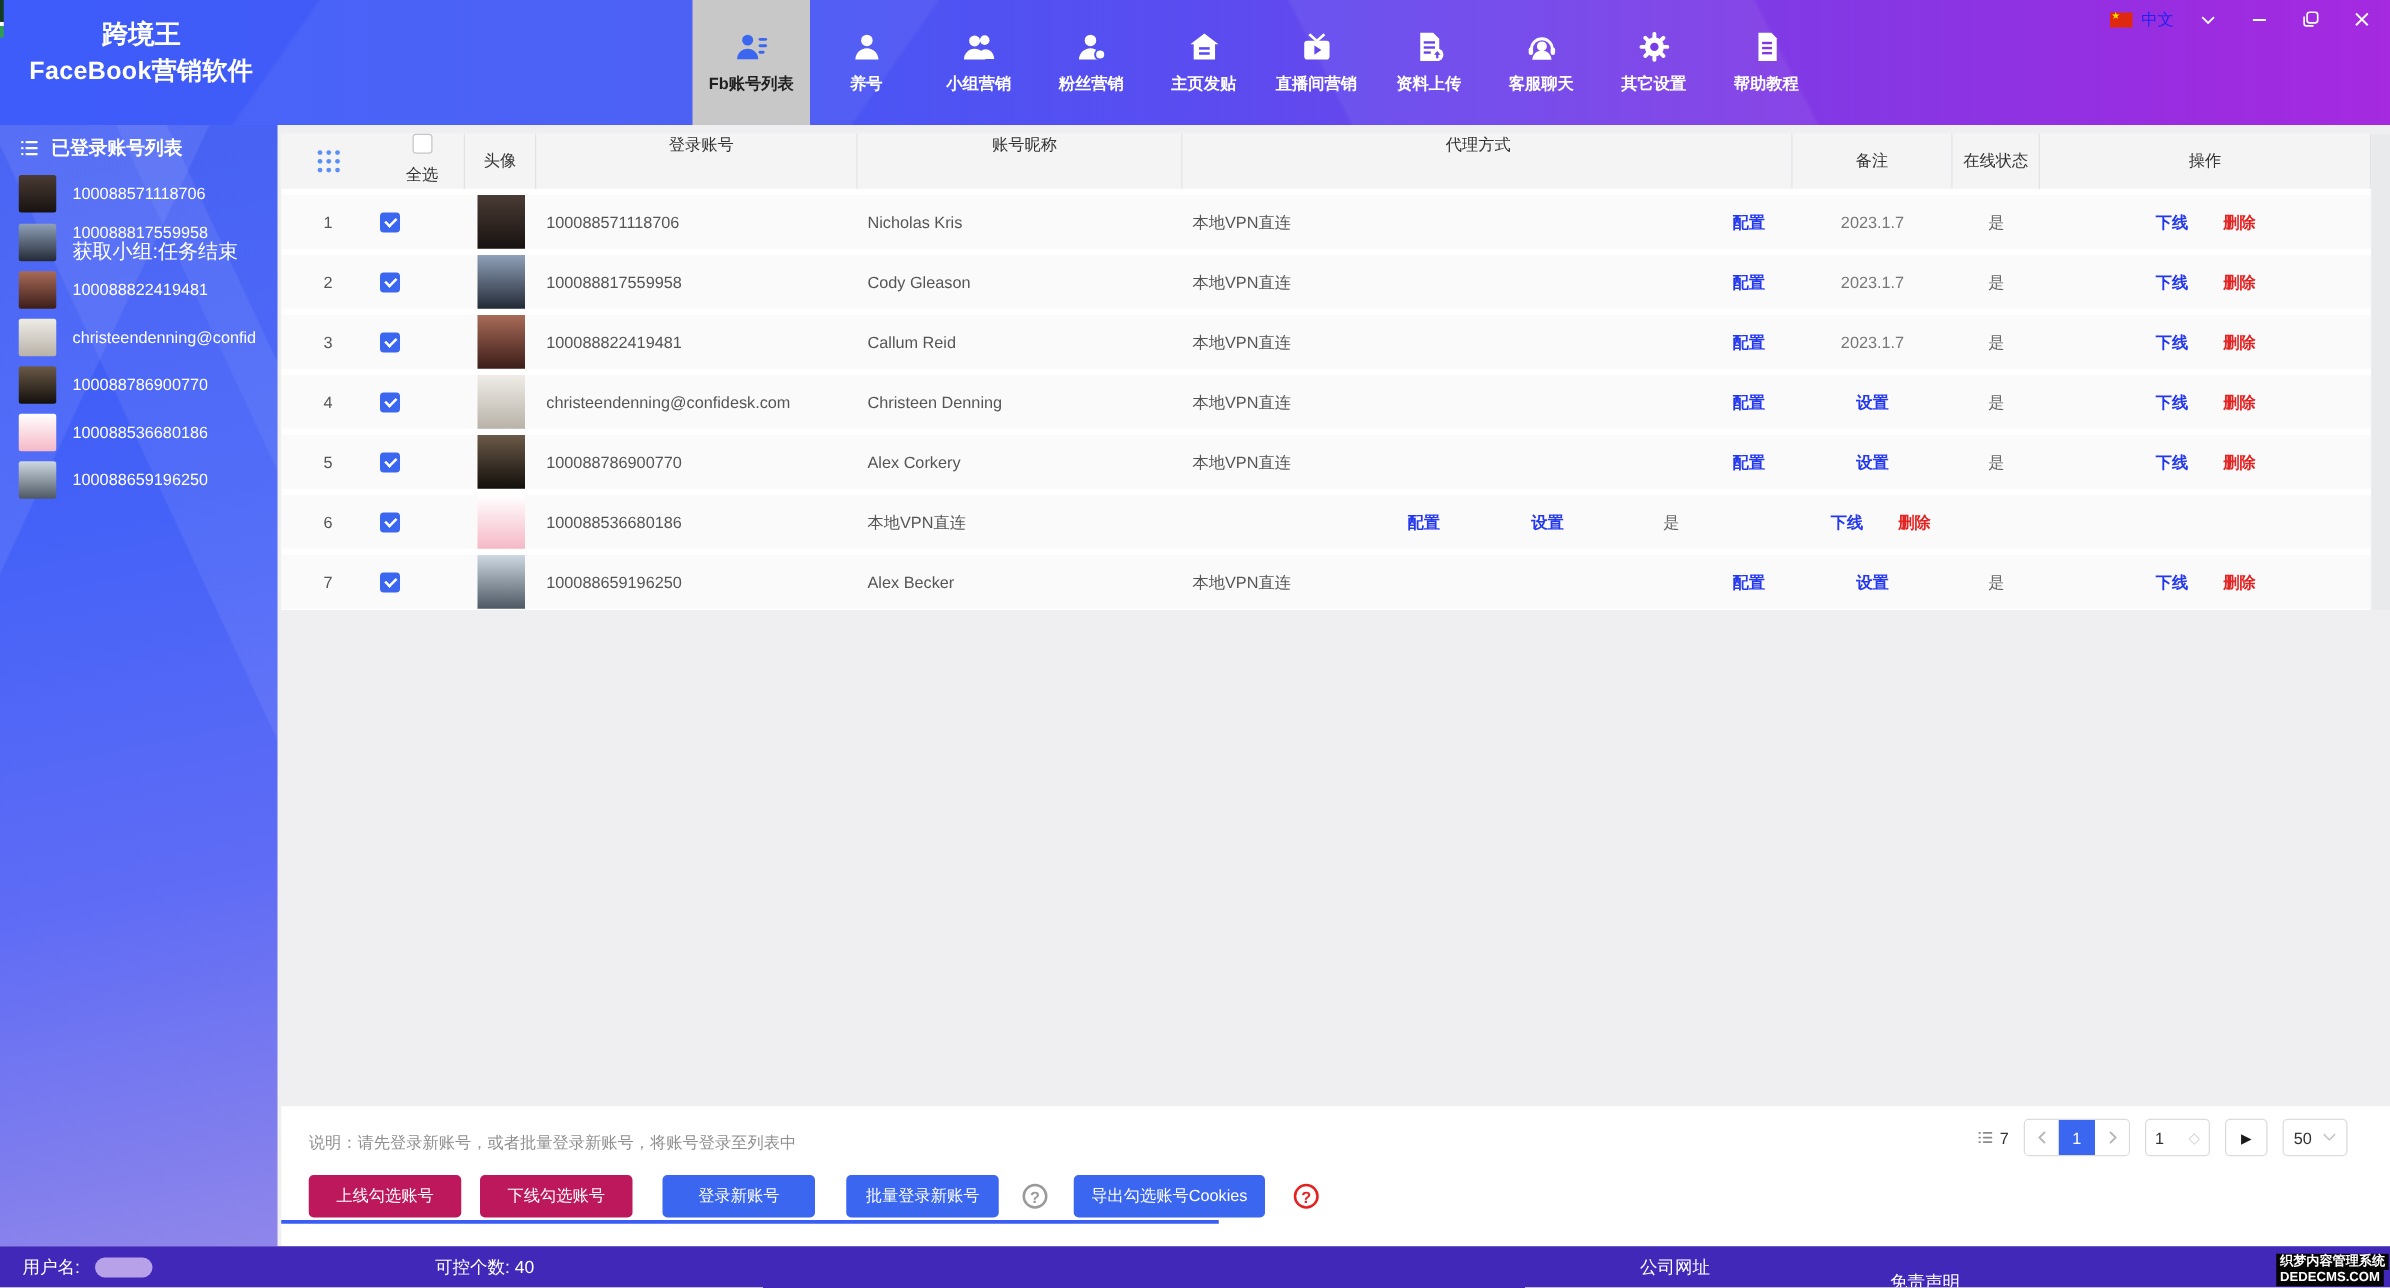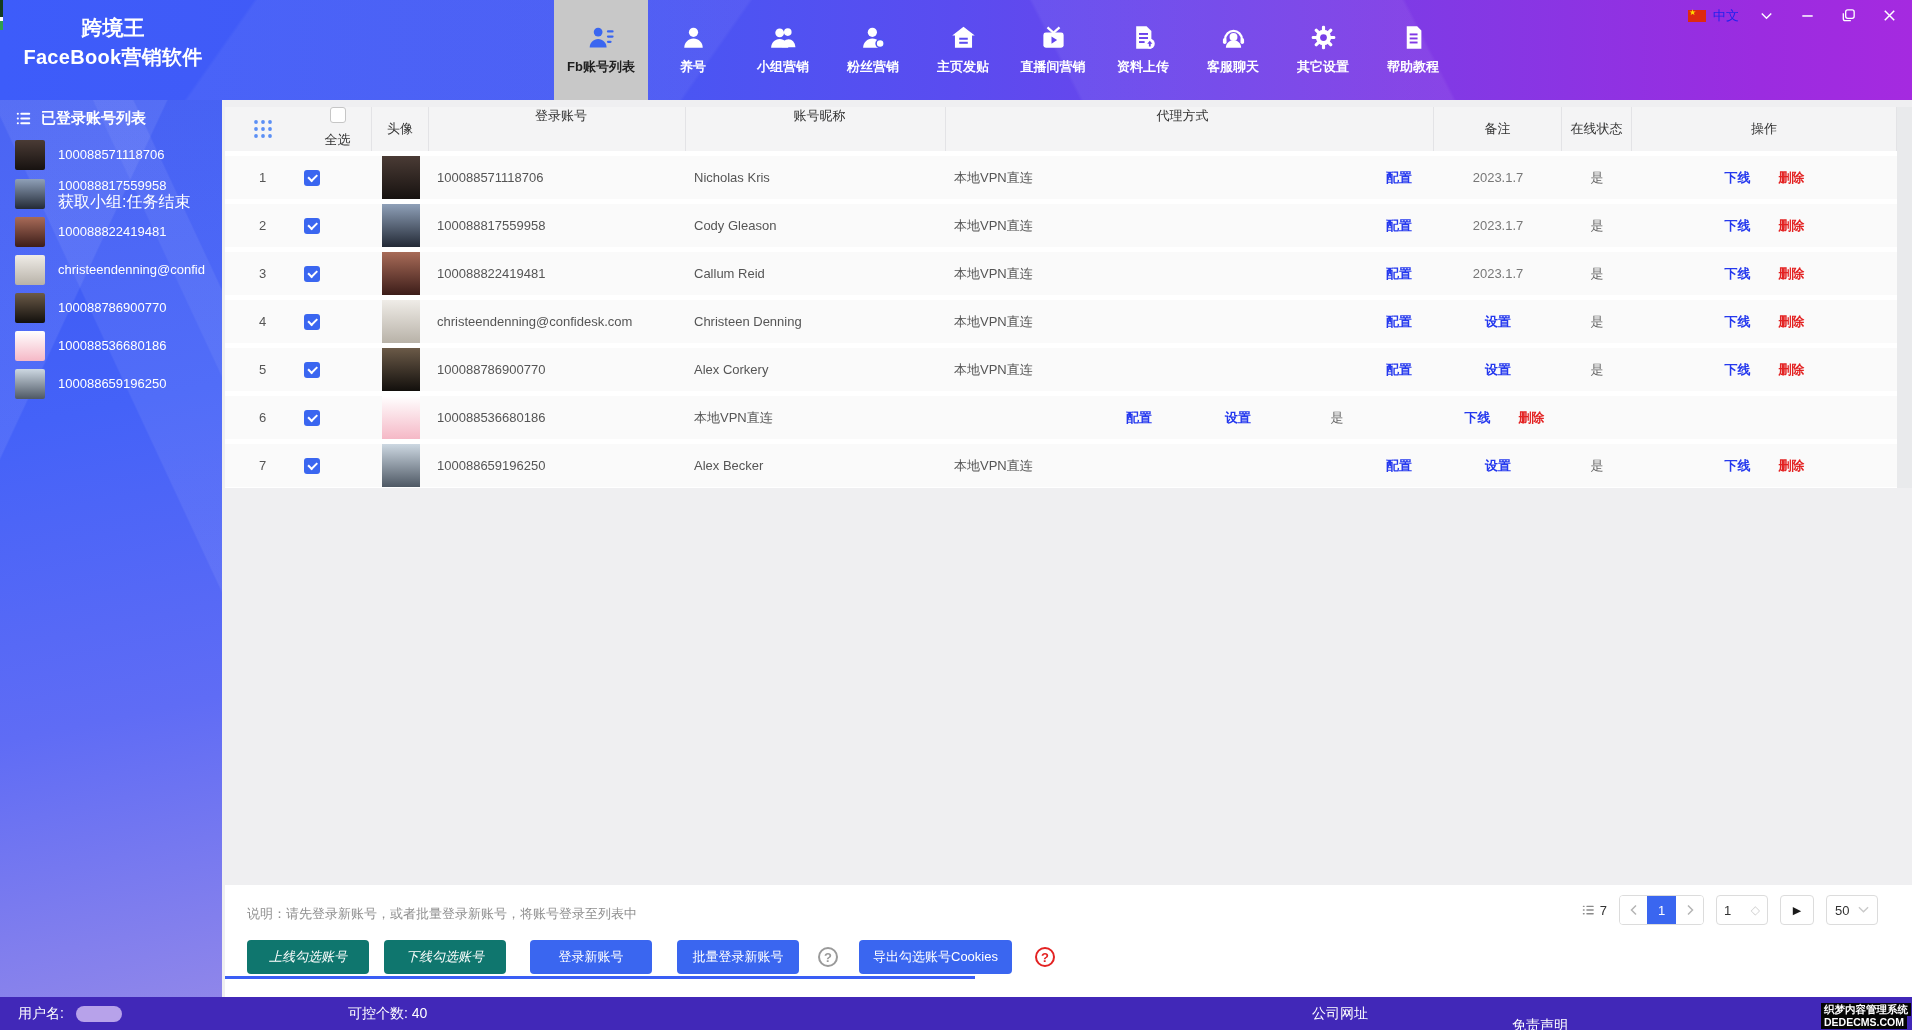--- a/index.html
+++ b/index.html
@@ -81,21 +81,21 @@
   .cb.on::after{content:"";position:absolute;left:3.5px;top:4px;width:7px;height:3.5px;
     border-left:2px solid #fff;border-bottom:2px solid #fff;transform:rotate(-45deg);}
   .cb.off{background:#fff;border:1px solid #c6c6c6;}
 
   
   .footer-card{position:absolute;left:225px;top:885px;width:1687px;height:112px;background:#fff;}
   .note{position:absolute;left:22px;top:20px;font-size:13px;color:#8f8f8f;}
   .btn-row{position:absolute;left:22px;top:55px;display:flex;align-items:center;}
   .btn{height:34px;min-width:122px;border:none;border-radius:4px;color:#fff;font-size:13px;
     padding:0 14px;cursor:pointer;font-family:inherit;}
-  .btn.green{background:#0f766e;font-style:italic;}
+  .btn.green{background:#be185d;}
   .btn.blue{background:#3a66f0;}
   .m15{margin-right:15px;} .m14{margin-right:24px;} .m25{margin-right:25px;}
   .help{width:20px;height:20px;border-radius:50%;display:flex;align-items:center;justify-content:center;
     font-size:13px;font-weight:700;cursor:pointer;box-sizing:border-box;}
   .help.gray{border:2px solid #9a9a9a;color:#9a9a9a;margin:0 21px 0 19px;}
   .help.red{border:2px solid #e32222;color:#e32222;margin-left:23px;}
   .scroll-thumb{position:absolute;left:0;top:91px;width:750px;height:3px;background:#3a5ef5;cursor:pointer;}
 
   .pagination{position:absolute;right:34px;top:10px;display:flex;align-items:center;gap:12px;height:30px;
     font-size:13px;color:#333;}

